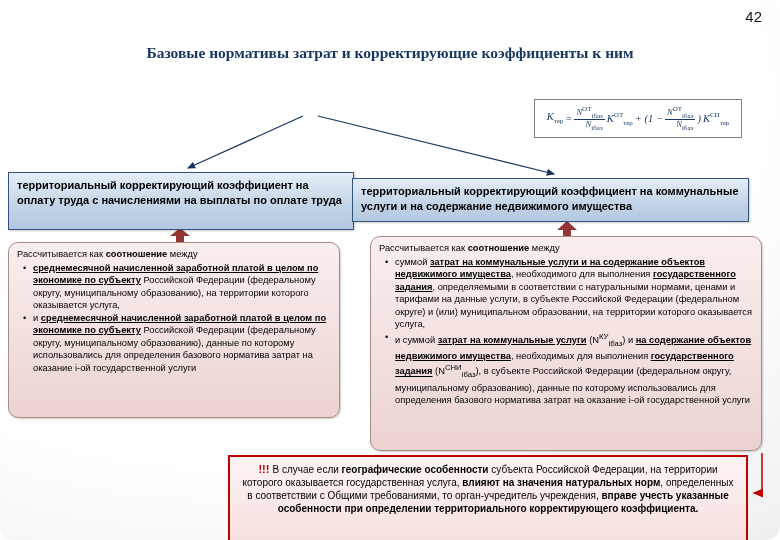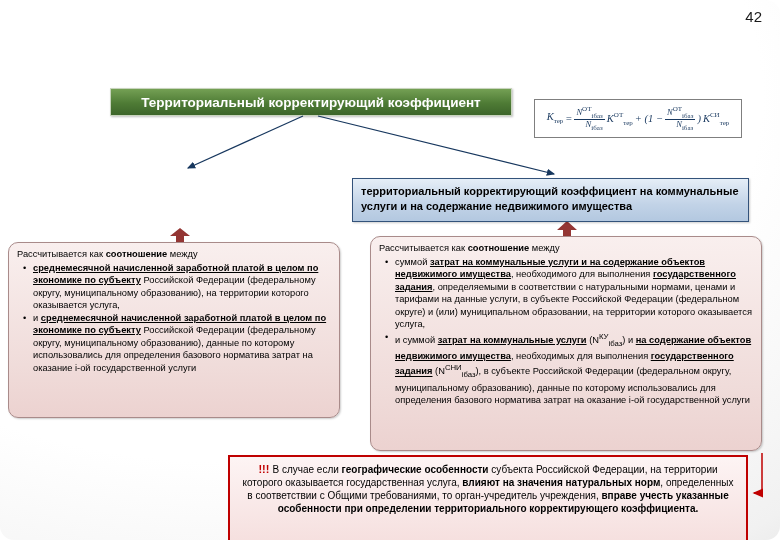--- a/index.html
+++ b/index.html
@@ -71,24 +71,22 @@
   .note-box .excl{color:#c00000;font-weight:bold;font-size:11px;margin-right:3px;}
   .connectors{position:absolute;left:0;top:0;width:780px;height:540px;pointer-events:none;}
 </style>
 </head>
 <body>
 
 <div class="slide">
 
   <div class="page-number">42</div>
 
+  <h1 class="title">Базовые нормативы затрат и корректирующие коэффициенты к ним</h1>
 
-  <div class="green-box">
-    <span>Территориальный корректирующий коэффициент</span>
-  </div>
 
   <div class="formula-box">
     <div class="formula">
       <span class="f-term"><span>K</span><sub>тер</sub></span>
       <span class="f-op">=</span>
       <span class="frac">
         <span class="num"><span>N</span><sup>ОТ</sup><sub>iбаз</sub></span>
         <span class="den"><span>N</span><sub>iбаз</sub></span>
       </span>
       <span class="f-term"><span>K</span><sup>ОТ</sup><sub>тер</sub></span>
@@ -111,20 +109,23 @@
         <path d="M0,0 L7,3 L0,6 Z" fill="#bf0000"></path>
       </marker>
     </defs>
     <line x1="303" y1="116" x2="188" y2="168" stroke="#17375e" stroke-width="1.2" marker-end="url(#arrNavy)"></line>
     <line x1="318" y1="116" x2="554" y2="174" stroke="#17375e" stroke-width="1.2" marker-end="url(#arrNavy)"></line>
     <path d="M176,242 L176,236 L170,236 L180,228 L190,236 L184,236 L184,242 Z" fill="#943634"></path>
     <path d="M563,236 L563,230 L557,230 L567,221 L577,230 L571,230 L571,236 Z" fill="#943634"></path>
     <path d="M762,453 L762,493 L754,493" fill="none" stroke="#bf0000" stroke-width="1.5" marker-end="url(#arrRed)"></path>
   </svg>
 
+  <div class="blue-box blue-left">
+    <span>территориальный корректирующий коэффициент на оплату труда с начислениями на выплаты по оплате труда</span>
+  </div>
 
   <div class="blue-box blue-right">
     <span>территориальный корректирующий коэффициент на коммунальные услуги и на содержание недвижимого имущества</span>
   </div>
 
   <div class="pink-box pink-left">
     <div class="intro"><span>Рассчитывается как </span><span class="seg-b">соотношение</span><span> между</span></div>
     <ul>
       <li><span class="seg-b seg-u">среднемесячной начисленной заработной платой в целом по экономике по субъекту</span><span> Российской Федерации (федеральному округу, муниципальному образованию), на территории которого оказывается услуга,</span></li>
       <li><span>и </span><span class="seg-b seg-u">среднемесячной начисленной заработной платой в целом по экономике по субъекту</span><span> Российской Федерации (федеральному округу, муниципальному образованию), данные по которому использовались для определения базового норматива затрат на оказание i-ой государственной услуги</span></li>

